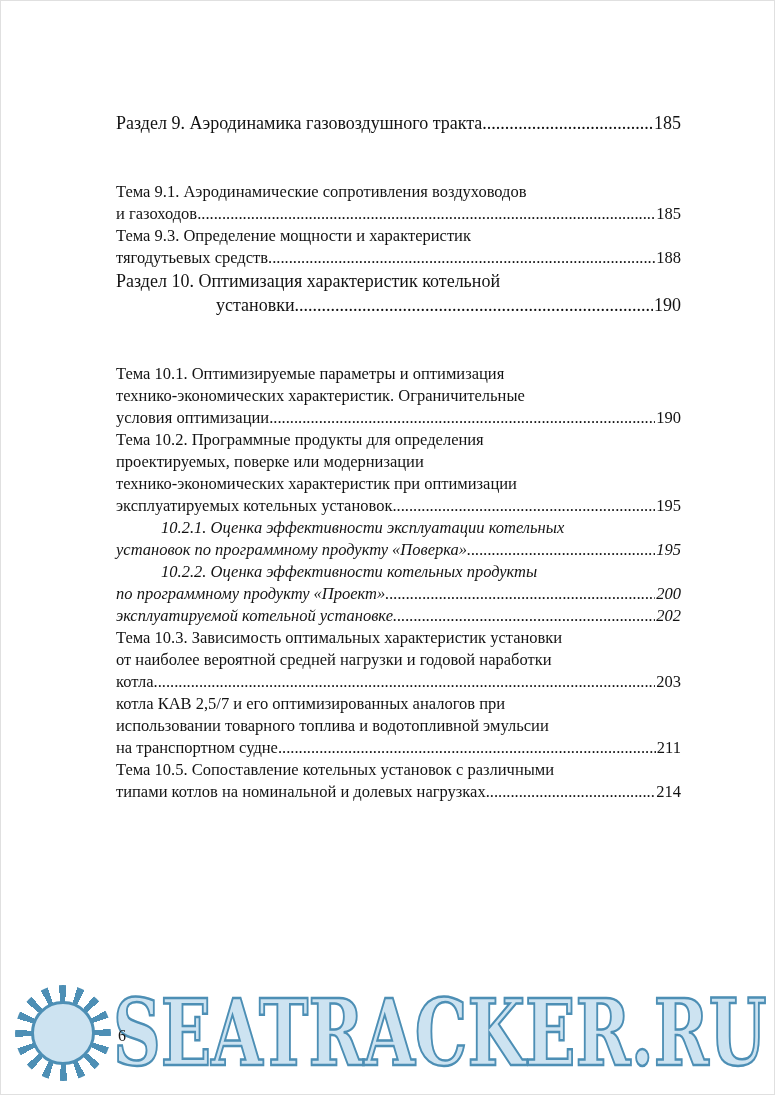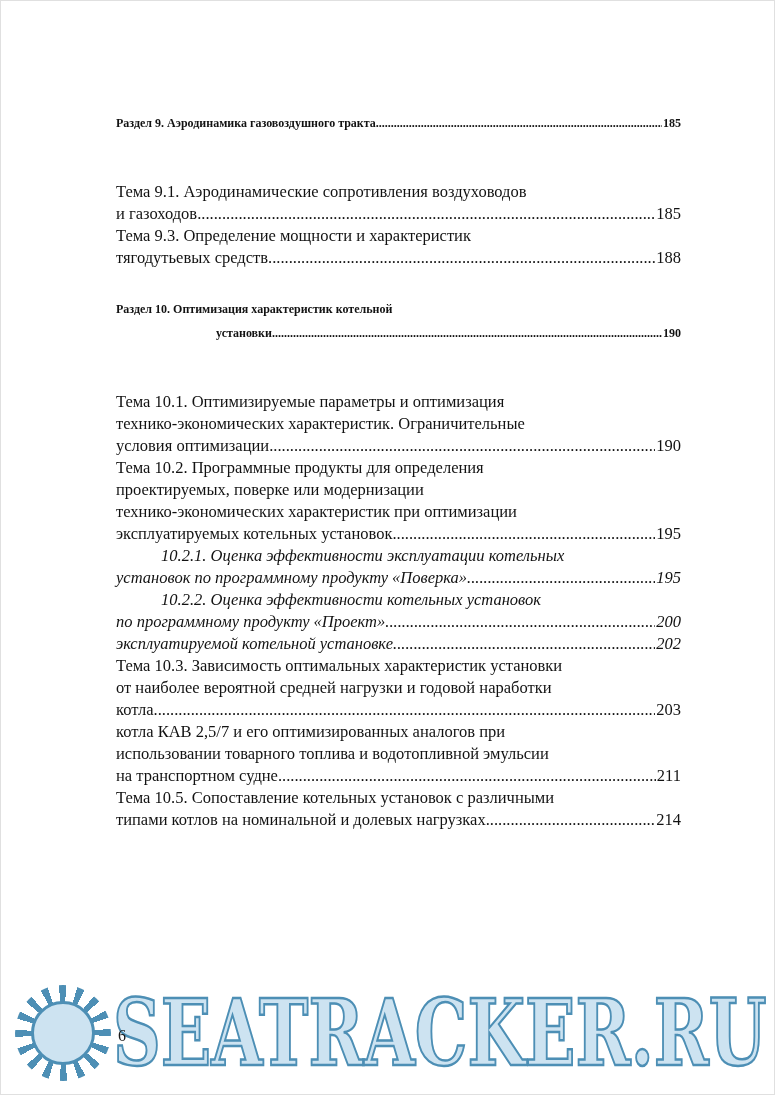--- a/index.html
+++ b/index.html
@@ -20,42 +20,42 @@
     color: #121212;
   }
   .toc {
     position: absolute;
     left: 115px;
     top: 110px;
     width: 565px;
     font-size: 16.5px;
     line-height: 22px;
   }
-  .toc-section + .toc-section { margin-top: 28px; }
+  .toc-section + .toc-section { }
   .section-entries { margin-top: 46px; font-family: Liberation Serif, serif; }
 
   .line {
     display: flex;
     align-items: baseline;
   }
   .line-text { white-space: nowrap; }
   .leader {
     flex: 1 1 auto;
     min-width: 6px;
     overflow: hidden;
     white-space: nowrap;
   }
   .leader::after {
     content: "..........................................................................................................................................................";
   }
   .page-ref { flex: 0 0 auto; padding-left: 1px; }
 
   .heading-line {
-    font-weight: bold;
-    font-size: 12px;
+    font-weight: normal;
+    font-size: 18px;
     line-height: 24px;
   }
   .italic { font-style: italic; }
   .indent-1 { padding-left: 45px; }
   .indent-2 { padding-left: 100px; }
 
   
   .page-number {
     position: absolute;
     left: 117px;
@@ -175,21 +175,21 @@
           </div>
           <div class="line entry-line italic indent-1">
             <span class="line-text">10.2.1. Оценка эффективности эксплуатации котельных</span>
           </div>
           <div class="line entry-line italic">
             <span class="line-text">установок по программному продукту «Поверка»</span>
             <span class="leader"></span>
             <span class="page-ref">195</span>
           </div>
           <div class="line entry-line italic indent-1">
-            <span class="line-text">10.2.2. Оценка эффективности котельных установок</span>
+            <span class="line-text">10.2.2. Оценка эффективности котельных продукты</span>
           </div>
           <div class="line entry-line italic">
             <span class="line-text">по программному продукту «Проект»</span>
             <span class="leader"></span>
             <span class="page-ref">200</span>
           </div>
           <div class="line entry-line italic">
             <span class="line-text">эксплуатируемой котельной установке</span>
             <span class="leader"></span>
             <span class="page-ref">202</span>

